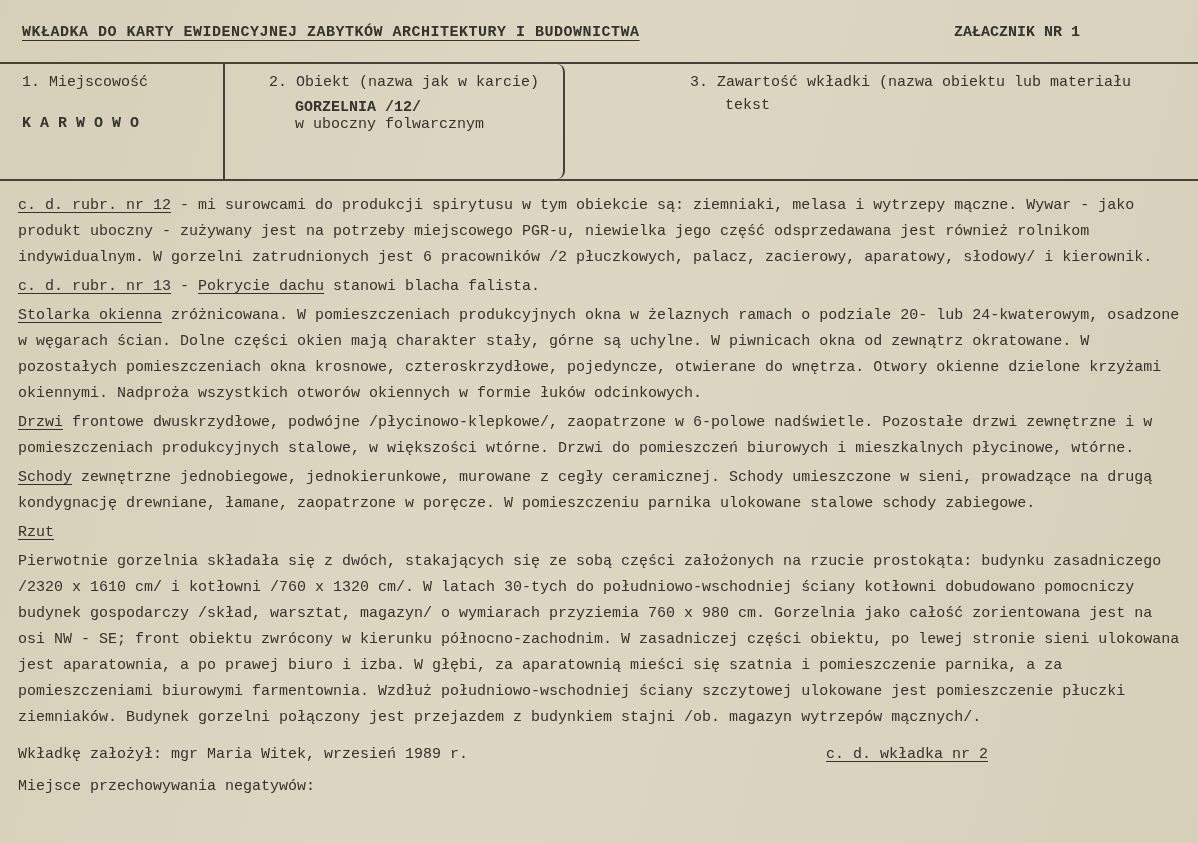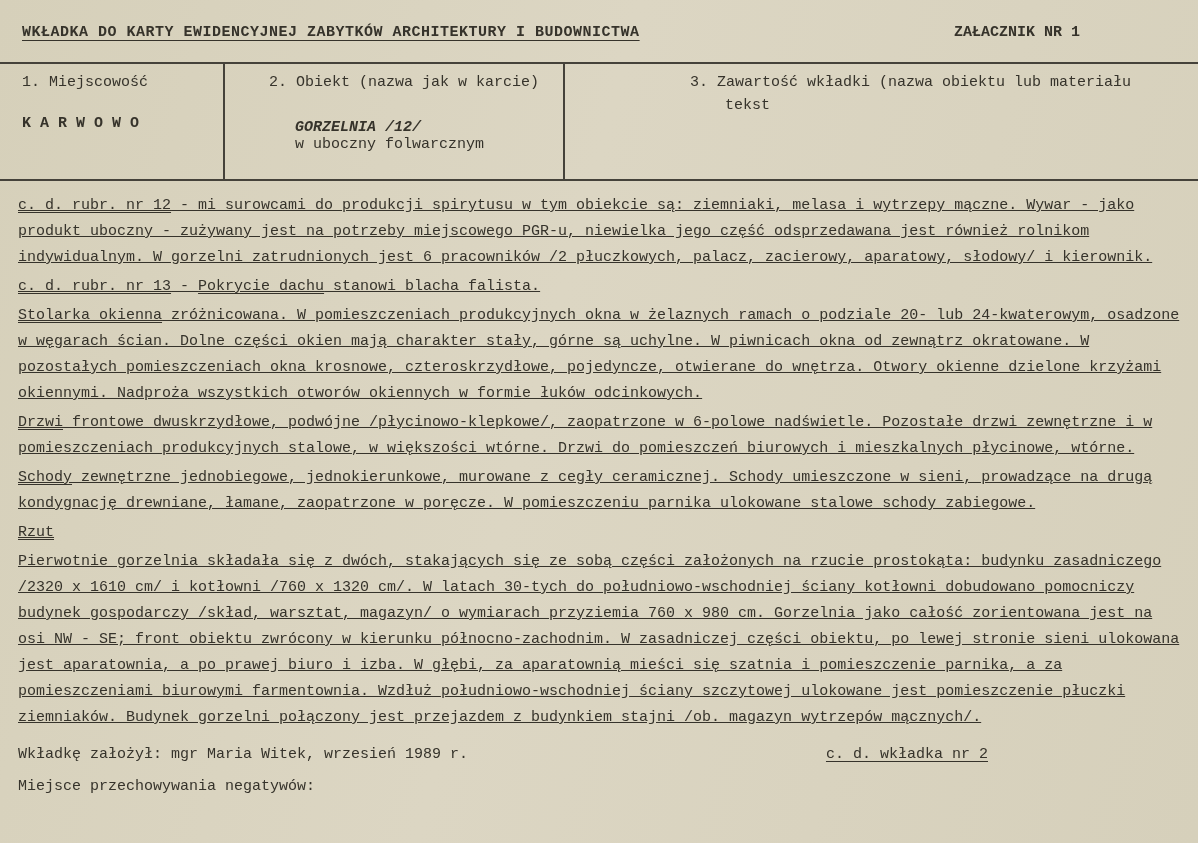--- a/index.html
+++ b/index.html
@@ -36,36 +36,36 @@
   .attachment { white-space: nowrap; font-weight: bold; }
 
   
   .table {
     display: flex;
     height: 117px;
     border-bottom: 2px solid #45423a;
   }
   .cell { height: 100%; }
   .cell-1 { width: 225px; border-right: 2px solid #45423a; padding: 10px 0 0 22px; }
-  .cell-2 { width: 340px; border-right: 2px solid #45423a; padding: 10px 0 0 44px; }
+  .cell-2 { width: 340px; border-right: 2px solid #45423a; padding: 10px 0 0 44px; border-radius: 8px; }
   .cell-3 { flex: 1; padding: 10px 0 0 0; }
 
   .cell-1 .val { margin-top: 24px; font-weight: bold; }
-  .cell-2 .val1 { margin-top: 28px; margin-left: 26px; font-weight: bold; font-style: italic; }
+  .cell-2 .val1 { margin-top: 8px; margin-left: 26px; font-weight: bold; }
   .cell-2 .val2 { margin-left: 26px; }
   .cell-3 .lbl1 { margin-left: 125px; }
   .cell-3 .lbl2 { margin-left: 340px; }
   .cell-3 .val  { margin-top: 6px; margin-left: 160px; }
 
   
   .body-text {
     padding: 12px 16px 0 18px;
     line-height: 26px;
   }
-  .para { margin-bottom: 3px; text-decoration: underline; }
+  .para { margin-bottom: 3px; }
   .u { text-decoration: underline; text-underline-offset: 3px; }
 
   
   .footer { padding: 8px 0 0 18px; line-height: 26px; }
   .footer-row {
     display: flex;
     justify-content: space-between;
     padding-right: 210px;
   }
   .negatives { margin-top: 6px; }

